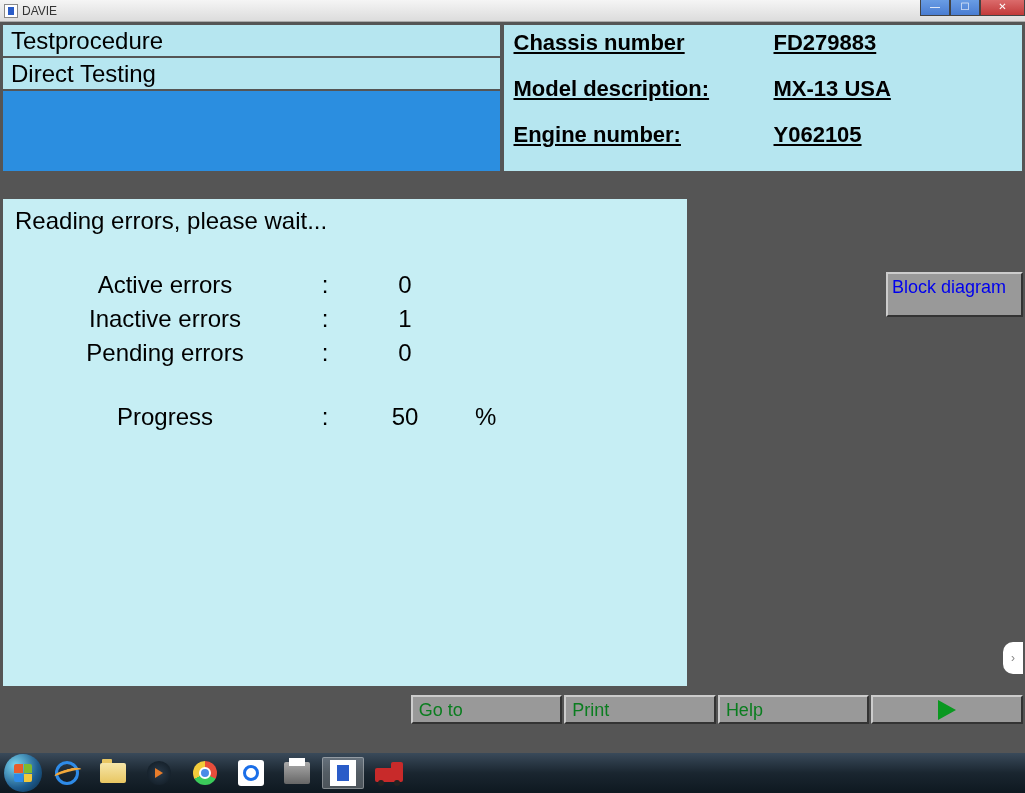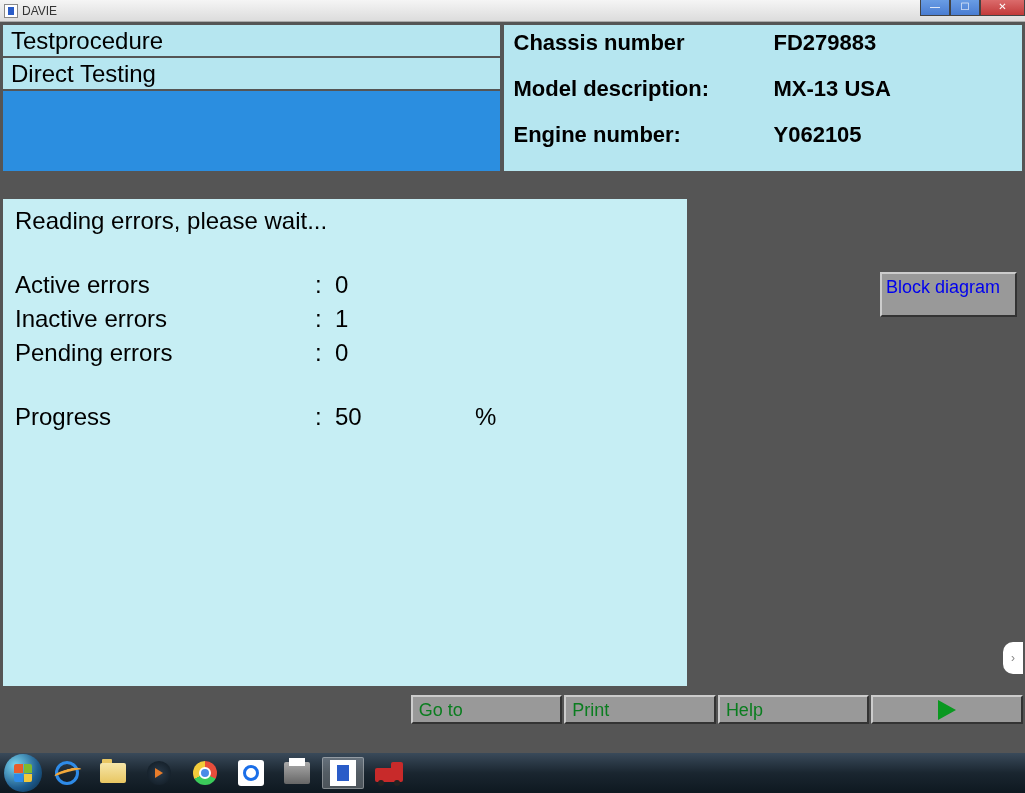--- a/index.html
+++ b/index.html
@@ -88,20 +88,21 @@
       flex: 1;
       border: 1px solid #555;
     }
     .right-panel {
       flex: 1;
       background: #b6e6f0;
       border: 1px solid #555;
       padding: 5px 10px;
       font-size: 22px;
       height: 148px;
+      text-decoration: underline;
     }
     .rp-row {
       display: flex;
       margin-bottom: 20px;
     }
     .rp-row:last-child { margin-bottom: 0; }
     .rp-label { width: 260px; font-weight: bold; }
     .rp-value { font-weight: bold; }
     .content-area {
       display: flex;
@@ -114,33 +115,34 @@
       border: 1px solid #555;
       width: 686px;
       height: 489px;
       padding: 8px 12px;
       font-size: 24px;
       color: #000;
     }
     .status-panel .line {
       margin-bottom: 6px;
       display: flex;
+      text-align: center;
     }
     .status-panel .label { width: 300px; }
     .status-panel .colon { width: 20px; }
     .status-panel .value { width: 140px; }
     .status-panel .unit { }
     .status-panel .gap { height: 30px; }
     .side-area {
       flex: 1;
       position: relative;
     }
     .block-diag-btn {
       position: absolute;
-      right: 6px;
+      right: 0;
       top: 74px;
       width: 137px;
       height: 45px;
       background: #999;
       border-top: 2px solid #ccc;
       border-left: 2px solid #ccc;
       border-right: 2px solid #333;
       border-bottom: 2px solid #333;
       color: #0000ee;
       font-size: 18px;

